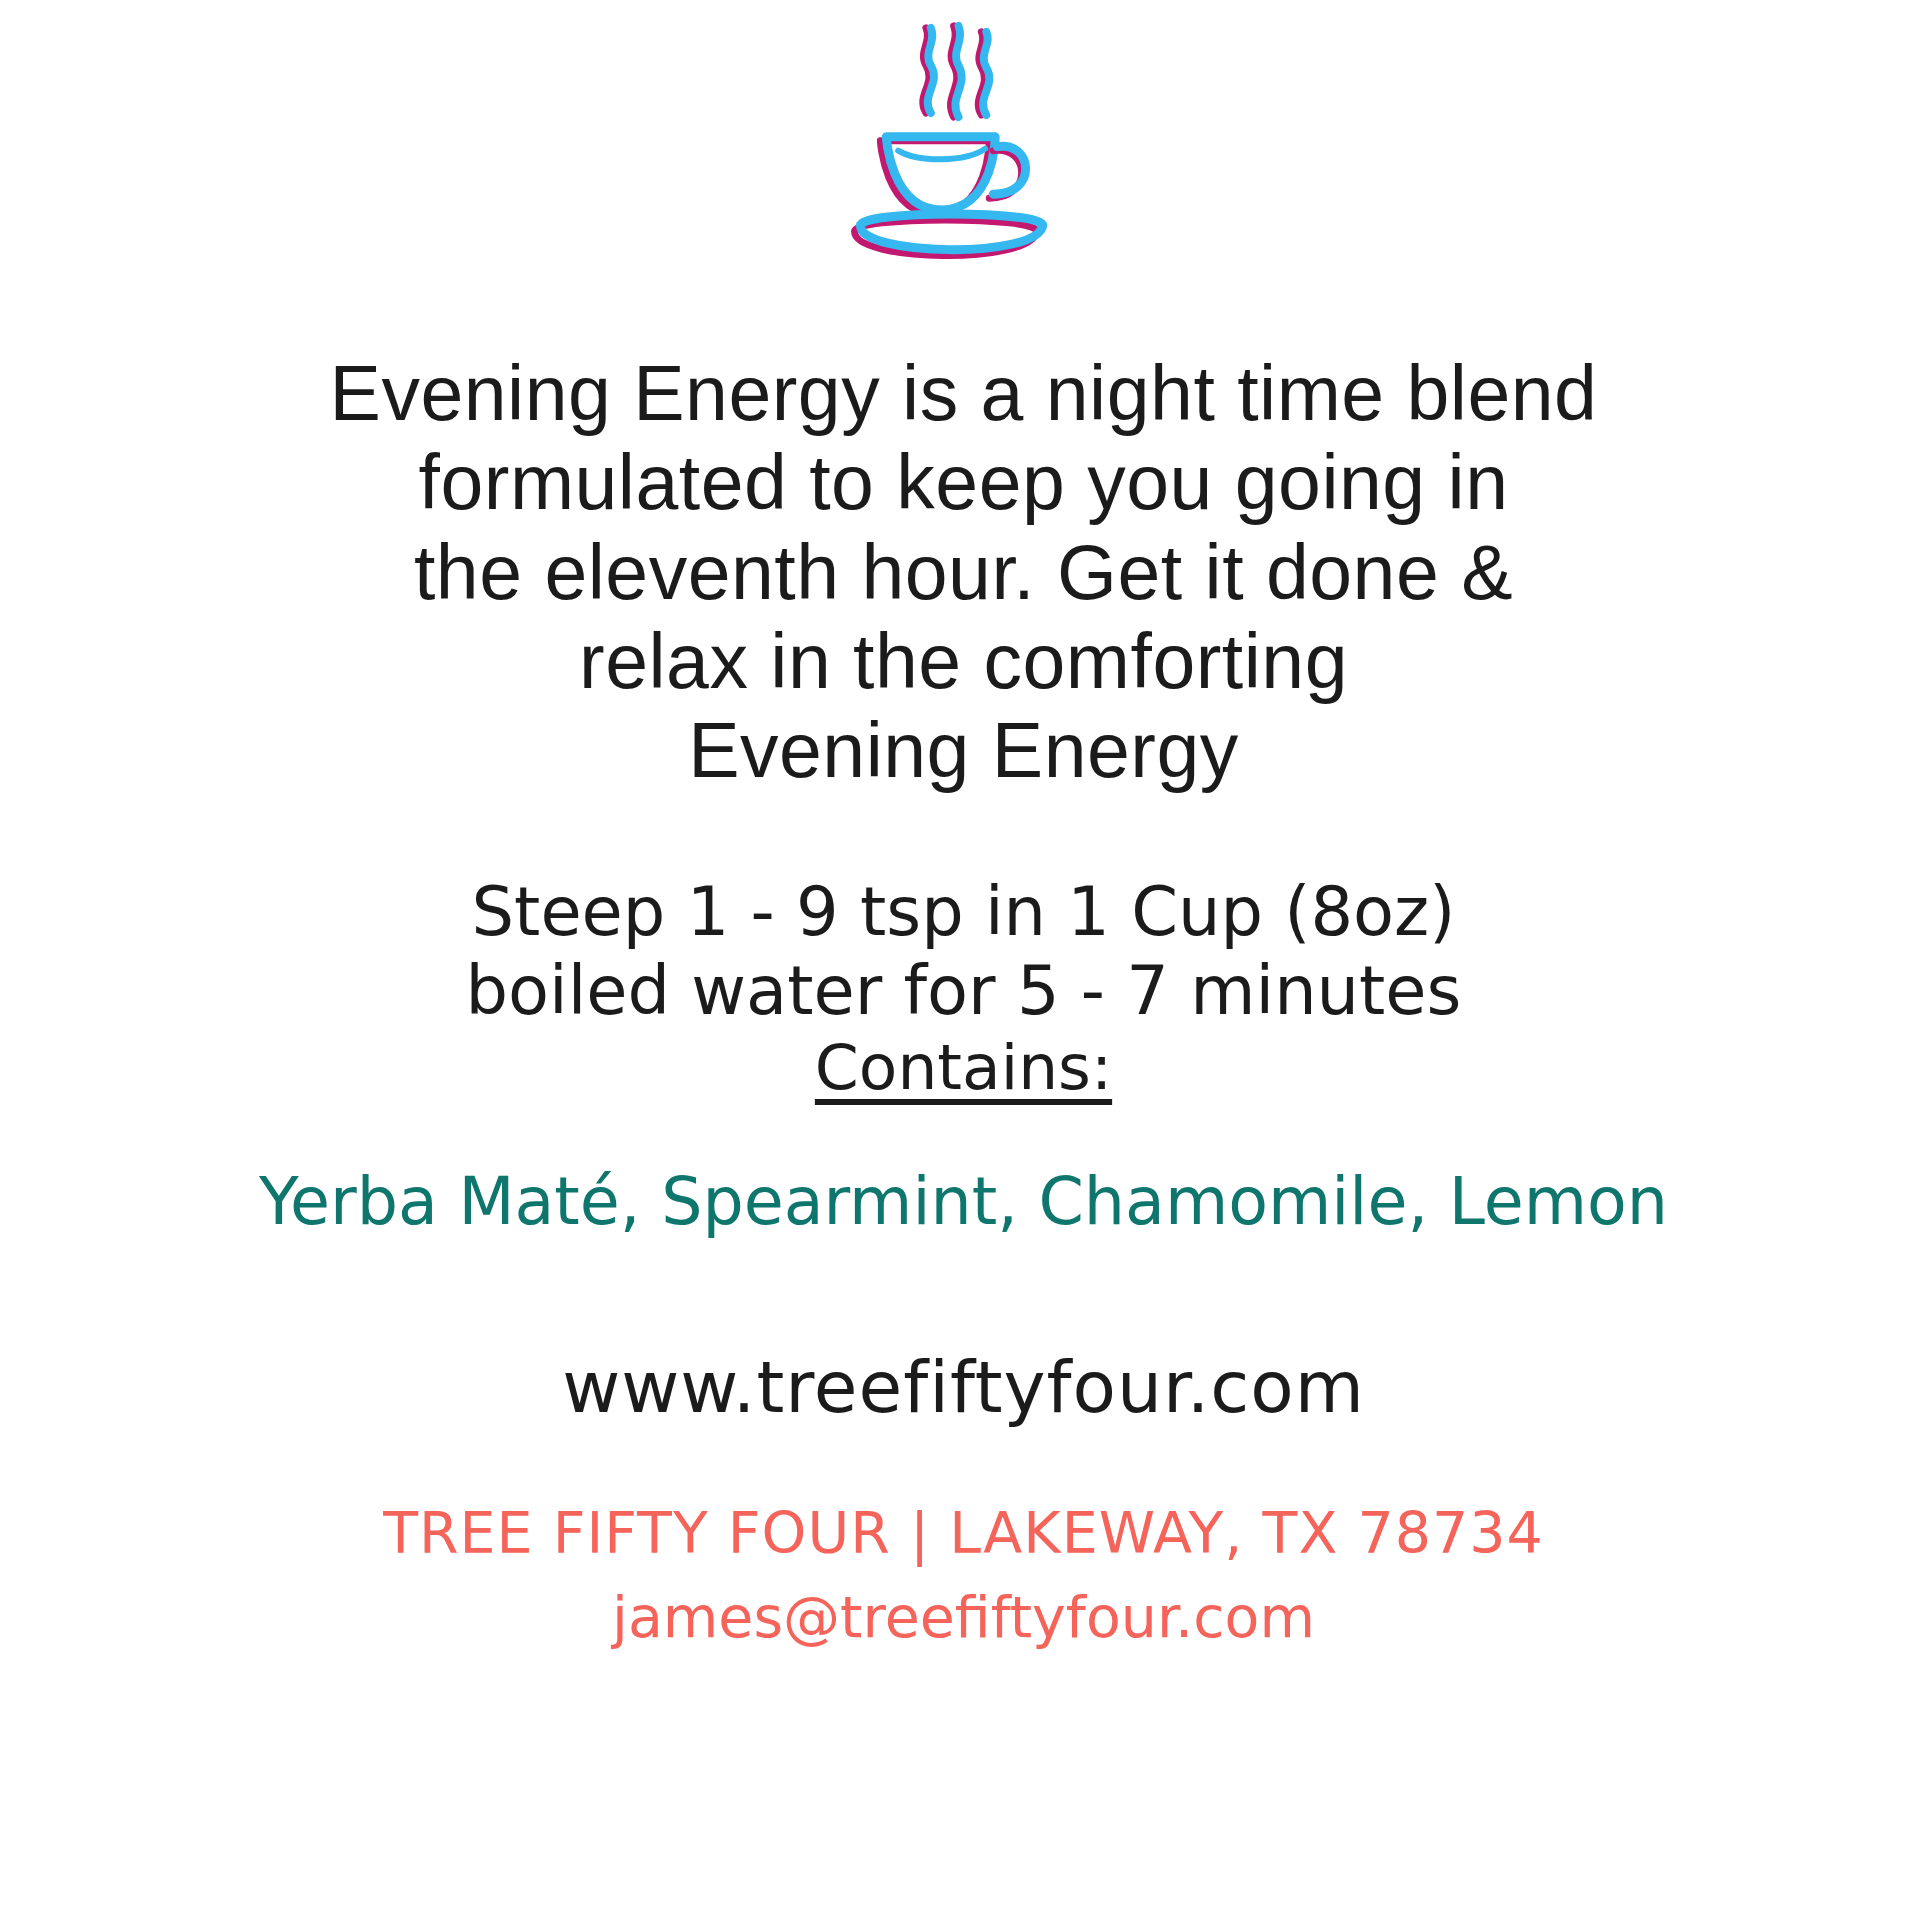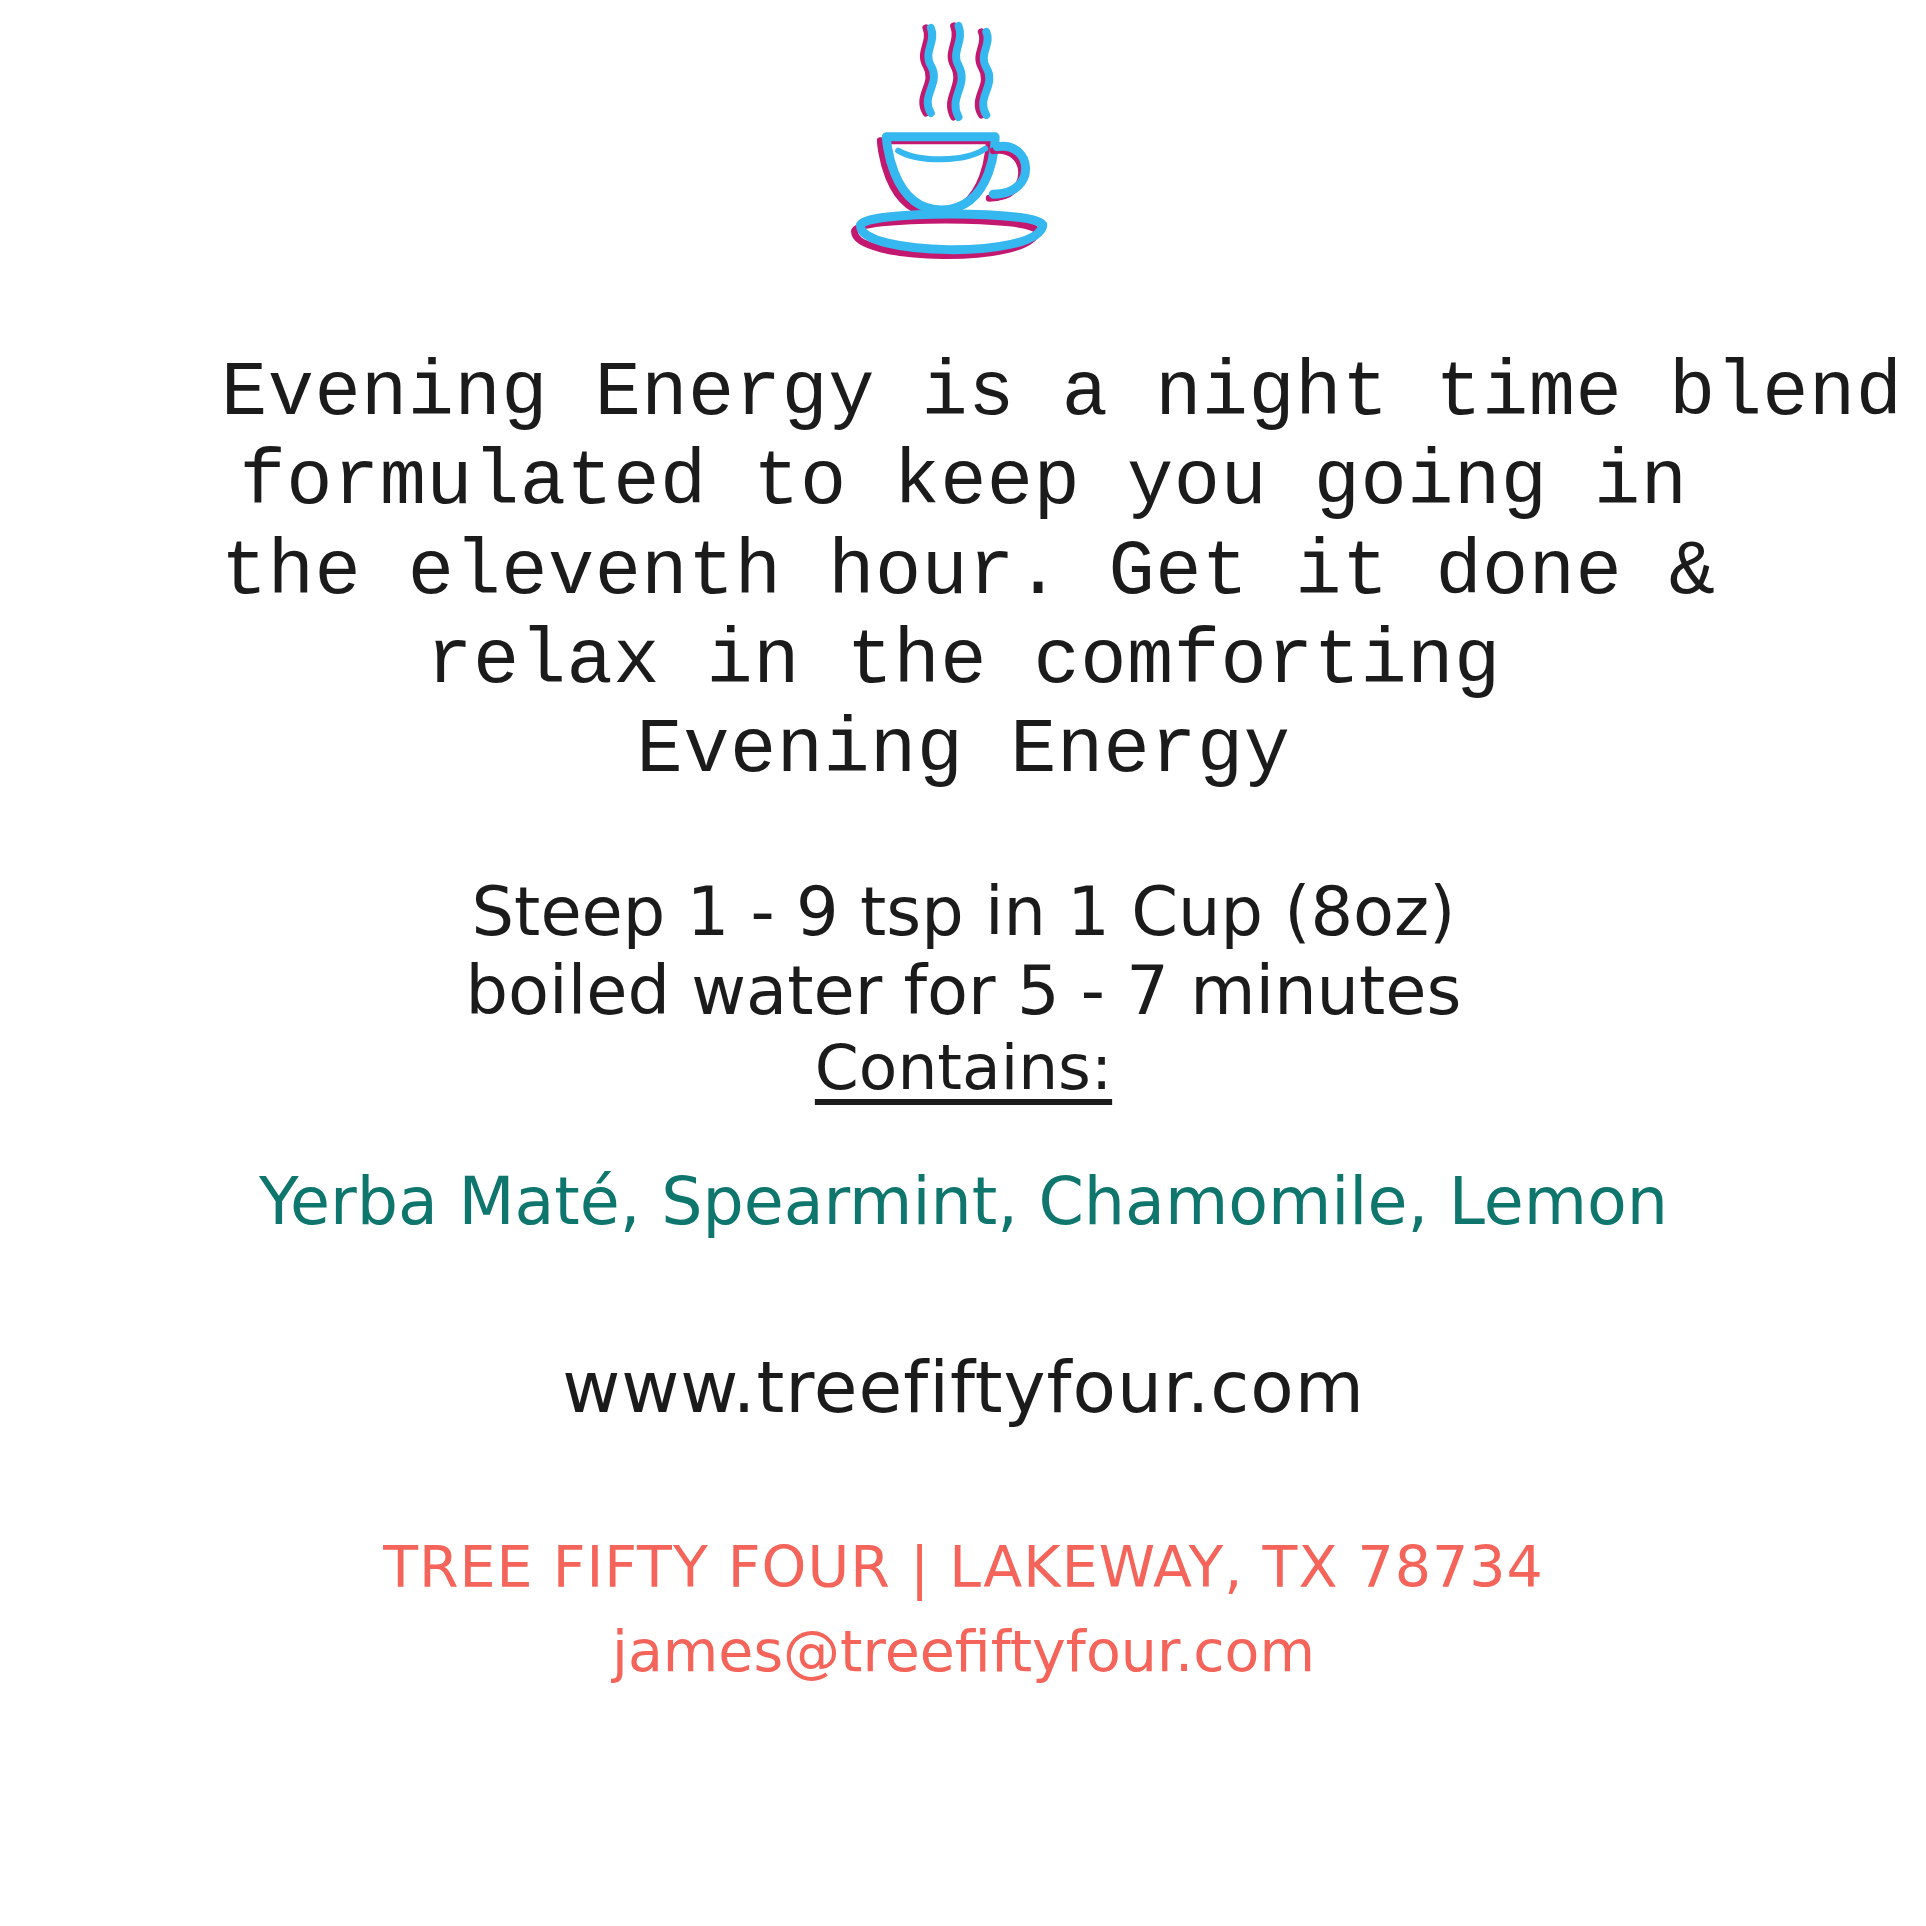--- a/index.html
+++ b/index.html
@@ -28,21 +28,21 @@
     margin-top: 8px;
     margin-bottom: 34px;
     display: block;
   }
   .description {
     width: 1485px;
     text-align: center;
     font-size: 77px;
     line-height: 1.16;
     color: #1b1b1b;
-    font-family: Liberation Mono, monospace;
+    font-family: Liberation Sans, sans-serif;
     letter-spacing: 0.5px;
     margin: 0;
   }
   .description .line {
     display: block;
     white-space: nowrap;
   }
   .steep {
     width: 1485px;
     text-align: center;
@@ -73,21 +73,21 @@
     display: block;
     white-space: nowrap;
   }
   .website {
     font-size: 71px;
     color: #1b1b1b;
     margin-top: 105px;
     letter-spacing: 1px;
   }
   .footer {
-    margin-top: 105px;
+    margin-top: 71px;
     text-align: center;
     color: #f4645a;
   }
   .footer-company {
     font-size: 57px;
     letter-spacing: 1px;
     white-space: nowrap;
   }
   .footer-email {
     font-size: 57px;

